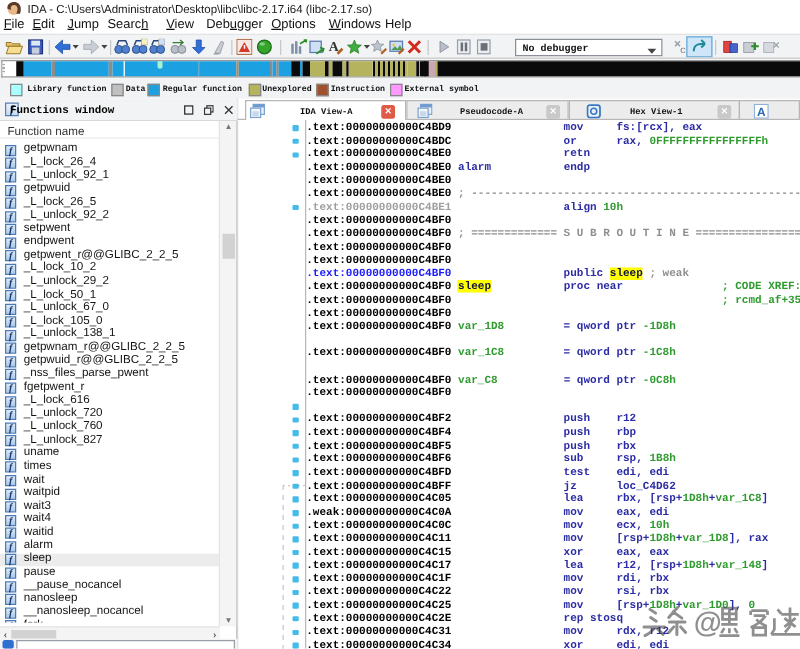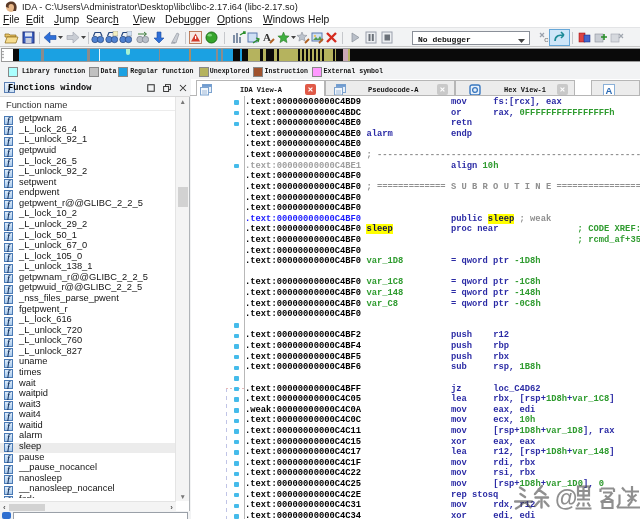--- a/index.html
+++ b/index.html
@@ -490,21 +490,21 @@
  <div class="tab act" style="left:196px;width:129px">
    <span class="ticon" style="left:2px"><svg width="13" height="13" viewBox="0 0 13 13">
             <rect x="3.5" y="1.5" width="9" height="8" fill="#e7f0fa" stroke="#7da3cf"></rect>
             <rect x="3.5" y="1.5" width="9" height="2.4" fill="#6f9bd0"></rect>
             <rect x="1.5" y="4.5" width="8" height="7.5" fill="#f2f7fc" stroke="#7da3cf"></rect>
             <rect x="3" y="7" width="5" height="4" fill="#c9d8ea"></rect>
           </svg></span>
    <span class="tlab" style="left:43px">IDA View-A</span>
    <span class="tx red">✕</span>
  </div>
- <div class="tab" style="left:455px;width:120px">
+ <div class="tab" style="left:455px;width:137px">
    <span class="ticon" style="left:13px"><svg width="12" height="12" viewBox="0 0 12 12">
             <rect x="1" y="1" width="10" height="10" rx="2" fill="#e8f1fa" stroke="#3a78c0" stroke-width="1.4"></rect>
             <circle cx="6" cy="6" r="2.4" fill="none" stroke="#3a78c0" stroke-width="1.3"></circle>
           </svg></span>
    <span class="tlab" style="left:48px">Hex View-1</span>
    <span class="tx">✕</span>
  </div>
  <div class="tab" style="left:591px;width:49px">
    <span class="ticon" style="left:11px"><svg width="12" height="12" viewBox="0 0 12 12">
             <rect x="0.5" y="0.5" width="11" height="11" fill="#fff" stroke="#8ab0d8"></rect>
@@ -549,27 +549,27 @@
     <div class="dr" style="top:171.28px"><b>.text:00000000000C4BF0</b></div>
     <div class="dr" style="top:181.89px"><b>.text:00000000000C4BF0</b> <i class="c">; ============= S U B R O U T I N E ========================================</i></div>
     <div class="dr" style="top:192.50px"><b>.text:00000000000C4BF0</b></div>
     <div class="dr" style="top:203.11px"><b>.text:00000000000C4BF0</b></div>
     <div class="dr" style="top:213.72px"><b class="ba">.text:00000000000C4BF0</b>                 <i class="n">public </i><i class="y">sleep</i> <i class="c">; weak</i></div>
     <div class="dr" style="top:224.33px"><b>.text:00000000000C4BF0</b> <i class="y">sleep</i>           <i class="n">proc near</i>               <i class="g">; CODE XREF: j</i></div>
     <div class="dr" style="top:234.94px"><b>.text:00000000000C4BF0</b>                                         <i class="g">; rcmd_af+35</i></div>
     <div class="dr" style="top:245.55px"><b>.text:00000000000C4BF0</b></div>
     <div class="dr" style="top:256.17px"><b>.text:00000000000C4BF0</b> <i class="g">var_1D8</i>         <i class="n">= qword ptr </i><i class="g">-1D8h</i></div>
     <div class="dr" style="top:277.39px"><b>.text:00000000000C4BF0</b> <i class="g">var_1C8</i>         <i class="n">= qword ptr </i><i class="g">-1C8h</i></div>
-    <div class="dr" style="top:288.00px"><b>.text:00000000000C4BF0</b> <i class="g">var_148</i>         <i class="n">= qword ptr </i><i class="g">-148h</i></div>
     <div class="dr" style="top:298.61px"><b>.text:00000000000C4BF0</b> <i class="g">var_C8</i>          <i class="n">= qword ptr </i><i class="g">-0C8h</i></div>
     <div class="dr" style="top:309.22px"><b>.text:00000000000C4BF0</b></div>
     <div class="dr" style="top:330.44px"><b>.text:00000000000C4BF2</b>                 <i class="n">push</i>    <i class="n">r12</i></div>
     <div class="dr" style="top:341.05px"><b>.text:00000000000C4BF4</b>                 <i class="n">push</i>    <i class="n">rbp</i></div>
     <div class="dr" style="top:351.66px"><b>.text:00000000000C4BF5</b>                 <i class="n">push</i>    <i class="n">rbx</i></div>
     <div class="dr" style="top:362.28px"><b>.text:00000000000C4BF6</b>                 <i class="n">sub</i>     <i class="n">rsp, </i><i class="g">1B8h</i></div>
+    <div class="dr" style="top:372.89px"><b>.text:00000000000C4BFD</b>                 <i class="n">test</i>    <i class="n">edi, edi</i></div>
     <div class="dr" style="top:383.50px"><b>.text:00000000000C4BFF</b>                 <i class="n">jz</i>      <i class="n">loc_C4D62</i></div>
     <div class="dr" style="top:394.11px"><b>.text:00000000000C4C05</b>                 <i class="n">lea</i>     <i class="n">rbx, [rsp+</i><i class="g">1D8h</i><i class="n">+</i><i class="g">var_1C8</i><i class="n">]</i></div>
     <div class="dr" style="top:404.72px"><b>.weak:00000000000C4C0A</b>                 <i class="n">mov</i>     <i class="n">eax, edi</i></div>
     <div class="dr" style="top:415.33px"><b>.text:00000000000C4C0C</b>                 <i class="n">mov</i>     <i class="n">ecx, </i><i class="g">10h</i></div>
     <div class="dr" style="top:425.94px"><b>.text:00000000000C4C11</b>                 <i class="n">mov</i>     <i class="n">[rsp+</i><i class="g">1D8h</i><i class="n">+</i><i class="g">var_1D8</i><i class="n">], rax</i></div>
     <div class="dr" style="top:436.55px"><b>.text:00000000000C4C15</b>                 <i class="n">xor</i>     <i class="n">eax, eax</i></div>
     <div class="dr" style="top:447.16px"><b>.text:00000000000C4C17</b>                 <i class="n">lea</i>     <i class="n">r12, [rsp+</i><i class="g">1D8h</i><i class="n">+</i><i class="g">var_148</i><i class="n">]</i></div>
     <div class="dr" style="top:457.77px"><b>.text:00000000000C4C1F</b>                 <i class="n">mov</i>     <i class="n">rdi, rbx</i></div>
     <div class="dr" style="top:468.39px"><b>.text:00000000000C4C22</b>                 <i class="n">mov</i>     <i class="n">rsi, rbx</i></div>
     <div class="dr" style="top:479.00px"><b>.text:00000000000C4C25</b>                 <i class="n">mov</i>     <i class="n">[rsp+</i><i class="g">1D8h</i><i class="n">+</i><i class="g">var_1D0</i><i class="n">], </i><i class="g">0</i></div>

